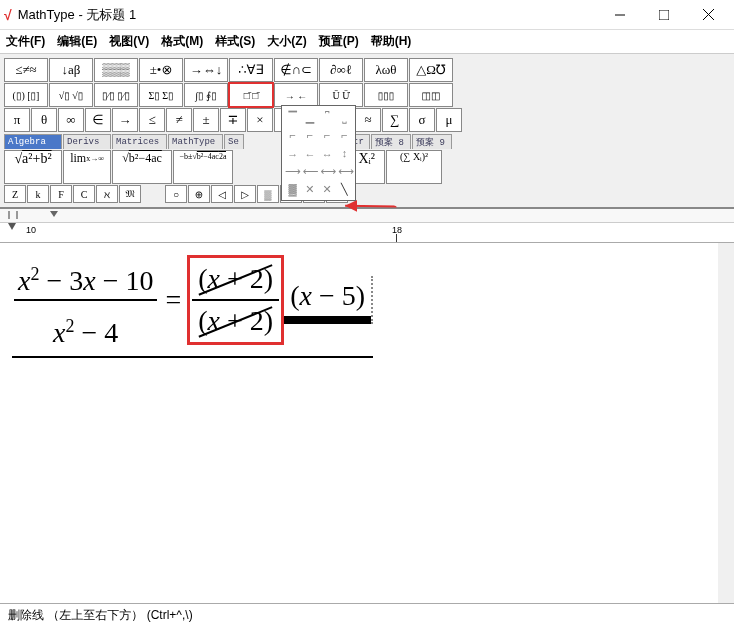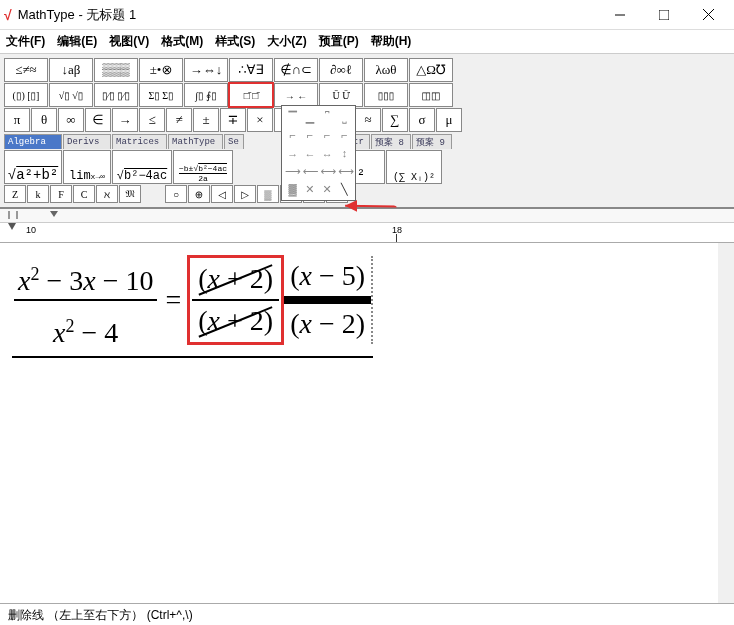--- a/index.html
+++ b/index.html
@@ -17,21 +17,21 @@
   .toolbars { background: #f0f0f0; border-bottom: 2px solid #888; padding: 4px; }
   .tool-row { display: flex; gap: 1px; margin-bottom: 1px; }
   .tool-btn { width: 34px; height: 24px; background: #fff; border: 1px solid #888; display: flex; align-items: center; justify-content: center; font-size: 13px; font-family: "Times New Roman", serif; cursor: pointer; position: relative; }
   .tool-btn.selgrp { outline: 2px solid #e03030; outline-offset: -1px; z-index: 2; }
   
   .tabs-row { display: flex; gap: 1px; margin-top: 2px; margin-bottom: 1px; }
   .tab { height: 15px; background: #e6e6e6; border: 1px solid #999; border-bottom: none; font-size: 9px; padding: 0 3px; display: flex; align-items: center; font-family: "Courier New", monospace; color: #3a3a5a; }
   .tab.active { background: #4a78c8; color: #fff; }
   
   .presets-row { display: flex; gap: 1px; }
-  .preset { height: 34px; background: #fff; border: 1px solid #888; display: flex; align-items: flex-end; justify-content: center; font-family: Liberation Mono, monospace; padding: 0 4px; font-size: 13px; }
+  .preset { height: 34px; background: #fff; border: 1px solid #888; display: flex; align-items: flex-start; justify-content: center; font-family: Liberation Serif, serif; padding: 0 4px; font-size: 13px; }
   
   .small-row { display: flex; gap: 1px; margin-top: 1px; }
   .small-btn { width: 22px; height: 18px; background: #fff; border: 1px solid #888; display: flex; align-items: center; justify-content: center; font-size: 10px; font-family: "Times New Roman", serif; cursor: pointer; }
   
   .dropdown-panel { position: absolute; left: 281px; top: 105px; width: 75px; background: #fff; border: 1px solid #666; padding: 2px; z-index: 10; }
   .dd-row { display: flex; }
   .dd-cell { width: 18px; height: 18px; display: flex; align-items: center; justify-content: center; font-size: 11px; color: #888; border: 1px dotted transparent; }
   
   .subbar { height: 14px; background: #f8f8f8; border-bottom: 1px solid #ccc; position: relative; }
   .subbar .handle { position:absolute; left:8px; top:2px; width:10px; height:8px; border-left:2px solid #999; border-right:2px solid #999;}
@@ -168,21 +168,21 @@
       <span style="font-size:14px">√<span style="text-decoration:overline">a²+b²</span></span>
     </div>
     <div class="preset" style="width:48px">
       <span style="display:flex;flex-direction:row;align-items:center;font-size:12px">
           <span style="font-style:normal">lim</span>
           <span style="font-size:8px">x→∞</span>
         </span>
     </div>
     <div class="preset" style="width:60px;font-size:12px">√<span style="text-decoration:overline">b²−4ac</span></div>
     <div class="preset" style="width:60px">
-      <span style="display:flex;flex-direction:column;align-items:center;font-size:8px">
+      <span style="display:flex;flex-direction:row;align-items:center;font-size:8px">
           <span>−b±√<span style="text-decoration:overline">b²−4ac</span></span>
           <span style="border-top:1px solid #000;width:100%;text-align:center">2a</span>
         </span>
     </div>
     <div class="preset" style="width:75px;visibility:hidden"></div>
     <div class="preset" style="width:24px">
       <span style="display:flex;flex-direction:column;align-items:center;font-size:11px">
           <span>1</span>
           <span style="border-top:1px solid #000;width:100%;text-align:center">k</span>
         </span>
@@ -267,21 +267,20 @@
     <span class="redbox">
       <span class="rfrac">
         <span class="rn2"><span class="rn">(</span><i>x</i> <span class="rn">+ 2)</span><span class="strike"></span></span>
         <span class="rbar"></span>
         <span class="rn2"><span class="rn">(</span><i>x</i> <span class="rn">+ 2)</span><span class="strike"></span></span>
       </span>
     </span>
     <span class="side-frac">
       <div><span class="rn">(</span><i>x</i> <span class="rn">− 5)</span></div>
       <div class="sbar"></div>
-      <div><span class="rn">(</span><i>x</i> <span class="rn">− 2)</span></div>
     </span>
     </div>
   </div>
 </div>
 
 <div class="arrow-canvas">
   <svg width="60" height="30">
       <defs>
         <marker id="ah" markerWidth="8" markerHeight="8" refX="6" refY="3" orient="auto">
           <path d="M0,0 L6,3 L0,6 Z" fill="#e03030"></path>

